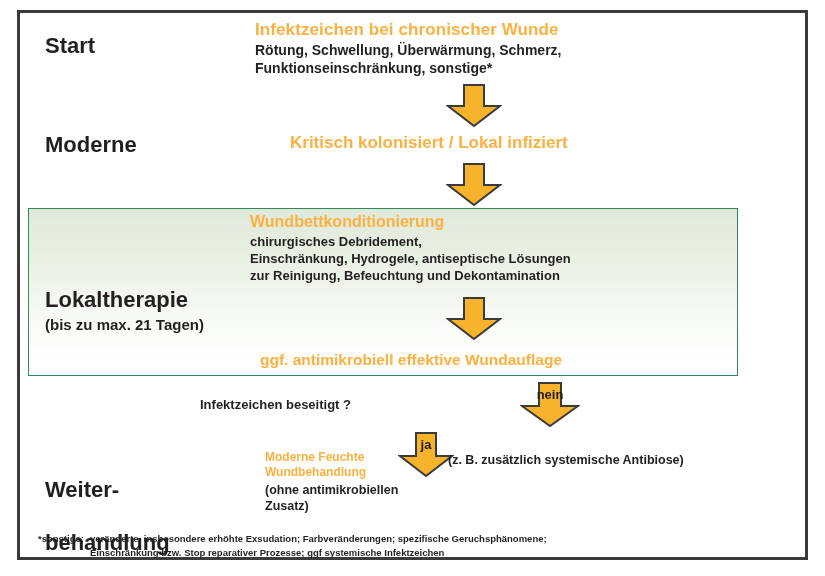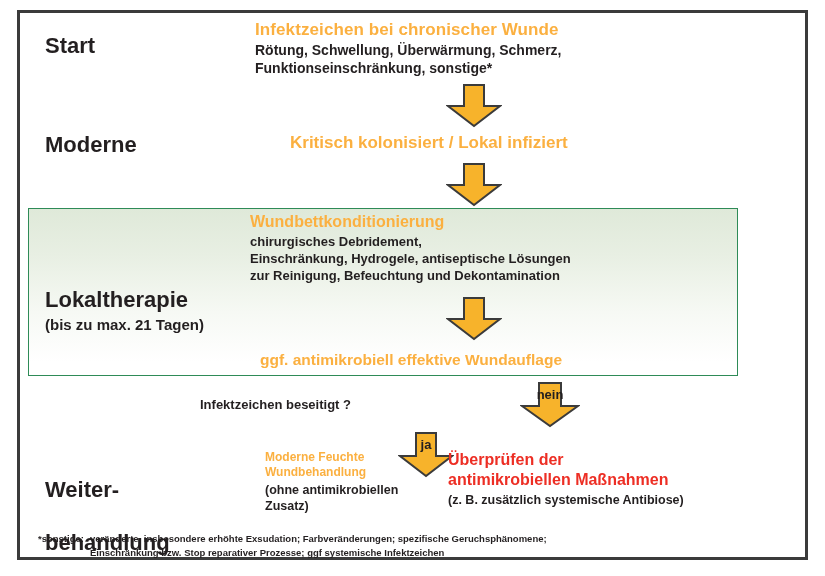--- a/index.html
+++ b/index.html
@@ -247,24 +247,20 @@
       <span>Moderne Feuchte</span><br>
       <span>Wundbehandlung</span>
     </div>
     <div class="sub t-black-sub">
       <span>(ohne antimikrobiellen</span><br>
       <span>Zusatz)</span>
     </div>
   </div>
 
   <div class="txt-block" id="right-outcome">
-    <div class="head t-red-head">
-      <span>Überprüfen der</span><br>
-      <span>antimikrobiellen Maßnahmen</span>
-    </div>
     <div class="sub t-black-sub">(z. B. zusätzlich systemische Antibiose)</div>
   </div>
 
   <div id="footnote">
     <span class="fn-label">*sonstige:</span><span>veränderte, insbesondere erhöhte Exsudation; Farbveränderungen; spezifische Geruchsphänomene;</span>
     <span class="fn-line2">Einschränkung bzw. Stop reparativer Prozesse; ggf systemische Infektzeichen</span>
   </div>
 
 </div>
 

